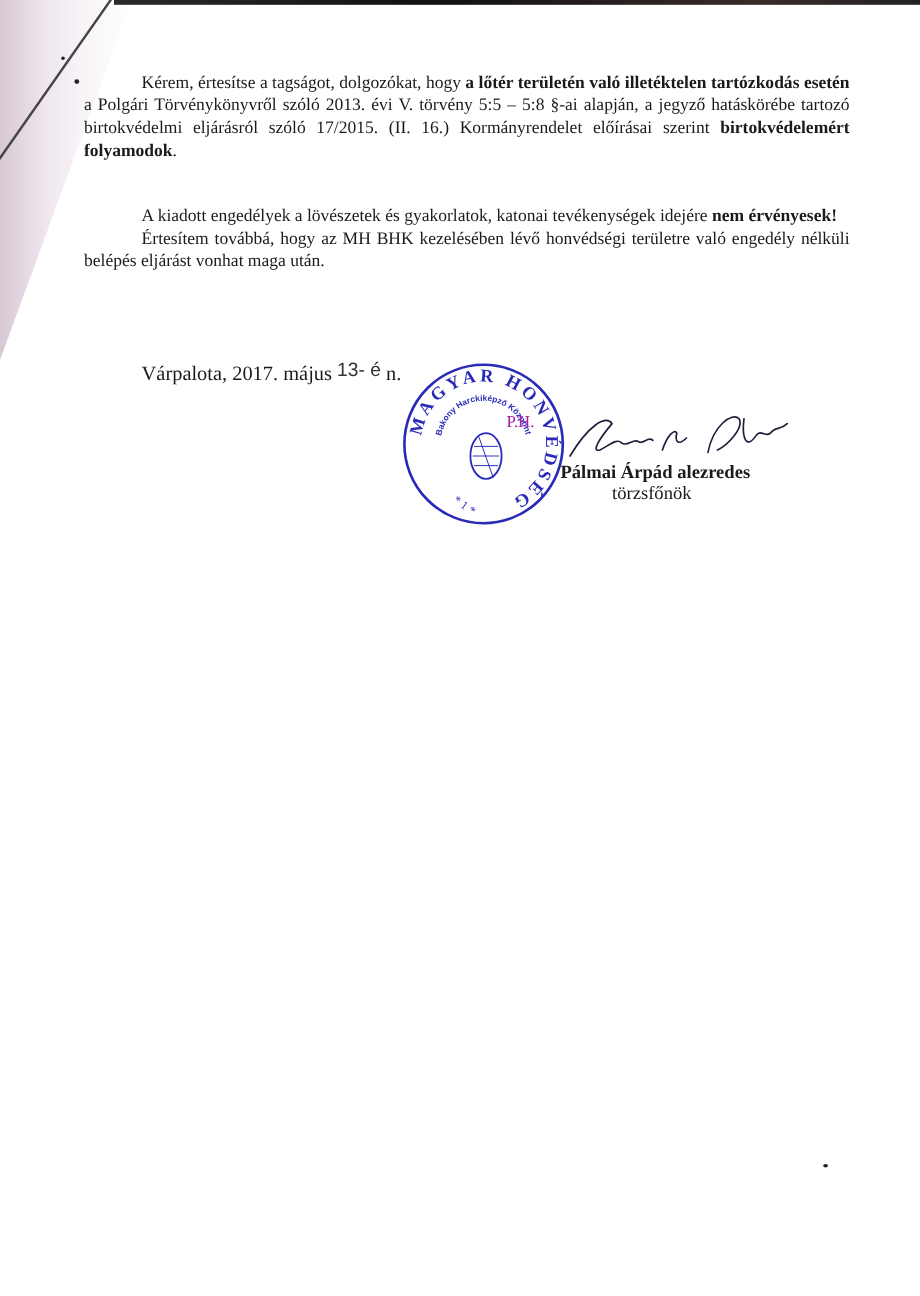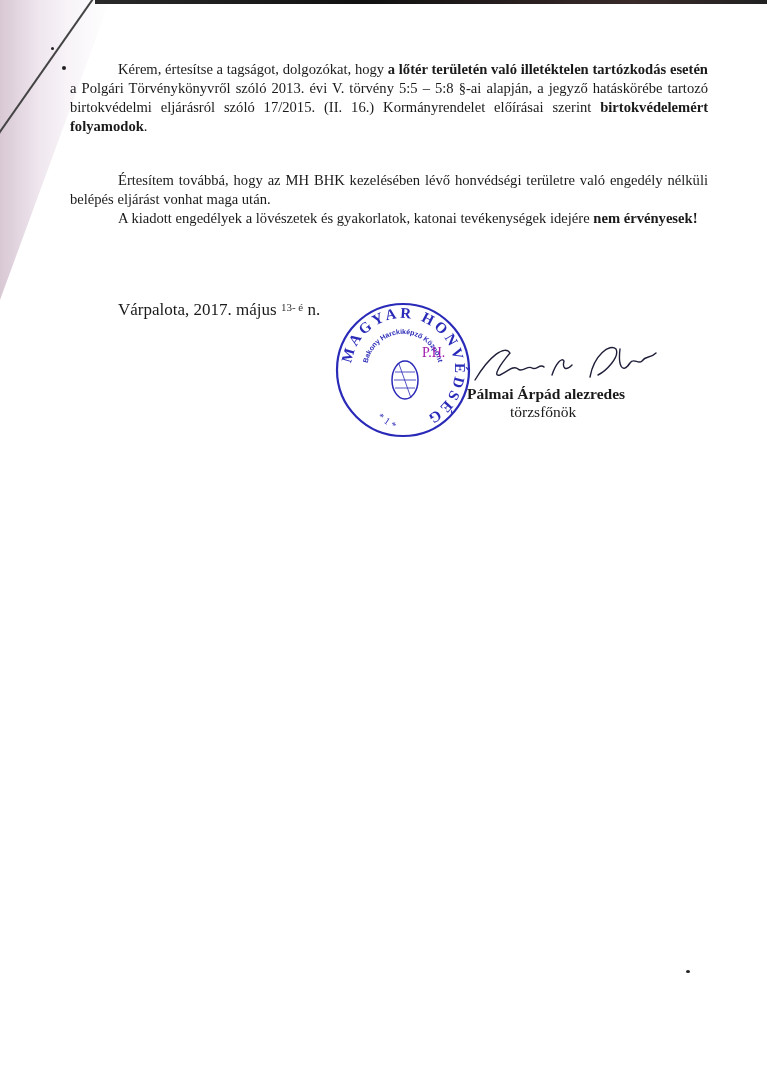--- a/index.html
+++ b/index.html
@@ -23,21 +23,21 @@
     background:#444; transform:rotate(-55deg); transform-origin:left center;
   }
   .dot { position:absolute; background:#222; border-radius:50%; }
   .doc { position:absolute; left:70px; top:60px; width:638px; font-size:14.6px; line-height:19px; }
   .p { text-align:justify; margin:0; }
   .indent { text-indent:48px; }
   b { font-weight:bold; }
   .gap-sm { height:9px; }
   .gap-lg { height:26px; }
   .date { position:absolute; left:118px; top:300px; font-size:17px; }
-  .date .hand { font-family:Liberation Serif, serif; font-size:11px; vertical-align:4px; color:#333; }
+  .date .hand { font-family:Liberation Sans, sans-serif; font-size:16px; vertical-align:4px; color:#333; }
   .ph { position:absolute; left:392px; top:345px; font-size:14px; color:#a21caf;margin-left:30px; }
   .signer { position:absolute; left:455px; top:385px; font-size:15.5px; font-weight:bold;padding-left:12px; }
   .signer-title { position:absolute; left:510px; top:403px; font-size:15.5px; }
   .stamp { position:absolute; left:333px; top:300px; width:140px; height:140px; }
   .signature { position:absolute; left:470px; top:335px; width:190px; height:60px; }
 </style>
 </head>
 <body>
 
 <div class="scan-corner"></div>
@@ -47,24 +47,24 @@
 <div class="dot" style="left:62px;top:66px;width:4px;height:4px;"></div>
 <div class="dot" style="left:686px;top:970px;width:4px;height:3px;"></div>
 
 <div class="doc">
   <p class="p indent">
     <span>Kérem, értesítse a tagságot, dolgozókat, hogy </span><b>a lőtér területén való illetéktelen tartózkodás esetén</b><span> a Polgári Törvénykönyvről szóló 2013. évi V. törvény 5:5 – 5:8 §-ai alapján, a jegyző hatáskörébe tartozó birtokvédelmi eljárásról szóló 17/2015. (II. 16.) Kormányrendelet előírásai szerint </span><b>birtokvédelemért folyamodok</b><span>.</span>
   </p>
   <div class="gap-sm"></div>
   <div class="gap-lg"></div>
   <p class="p indent">
-    <span>Értesítem továbbá, hogy az MH BHK kezelésében lévő honvédségi területre való engedély nélküli belépés eljárást vonhat maga után.</span>
+    <span>A kiadott engedélyek a lövészetek és gyakorlatok, katonai tevékenységek idejére </span><b>nem érvényesek!</b>
   </p>
   <p class="p indent">
-    <span>A kiadott engedélyek a lövészetek és gyakorlatok, katonai tevékenységek idejére </span><b>nem érvényesek!</b>
+    <span>Értesítem továbbá, hogy az MH BHK kezelésében lévő honvédségi területre való engedély nélküli belépés eljárást vonhat maga után.</span>
   </p>
 </div>
 
 <div class="date">
   <span>Várpalota, 2017. május </span><span class="hand">13- é</span> <span>n.</span>
 </div>
 
 <svg class="stamp" viewBox="0 0 140 140">
   <defs>
     <path id="outerArc" d="M 70,70 m -52,0 a 52,52 0 1,1 104,0 a 52,52 0 1,1 -104,0"></path>

